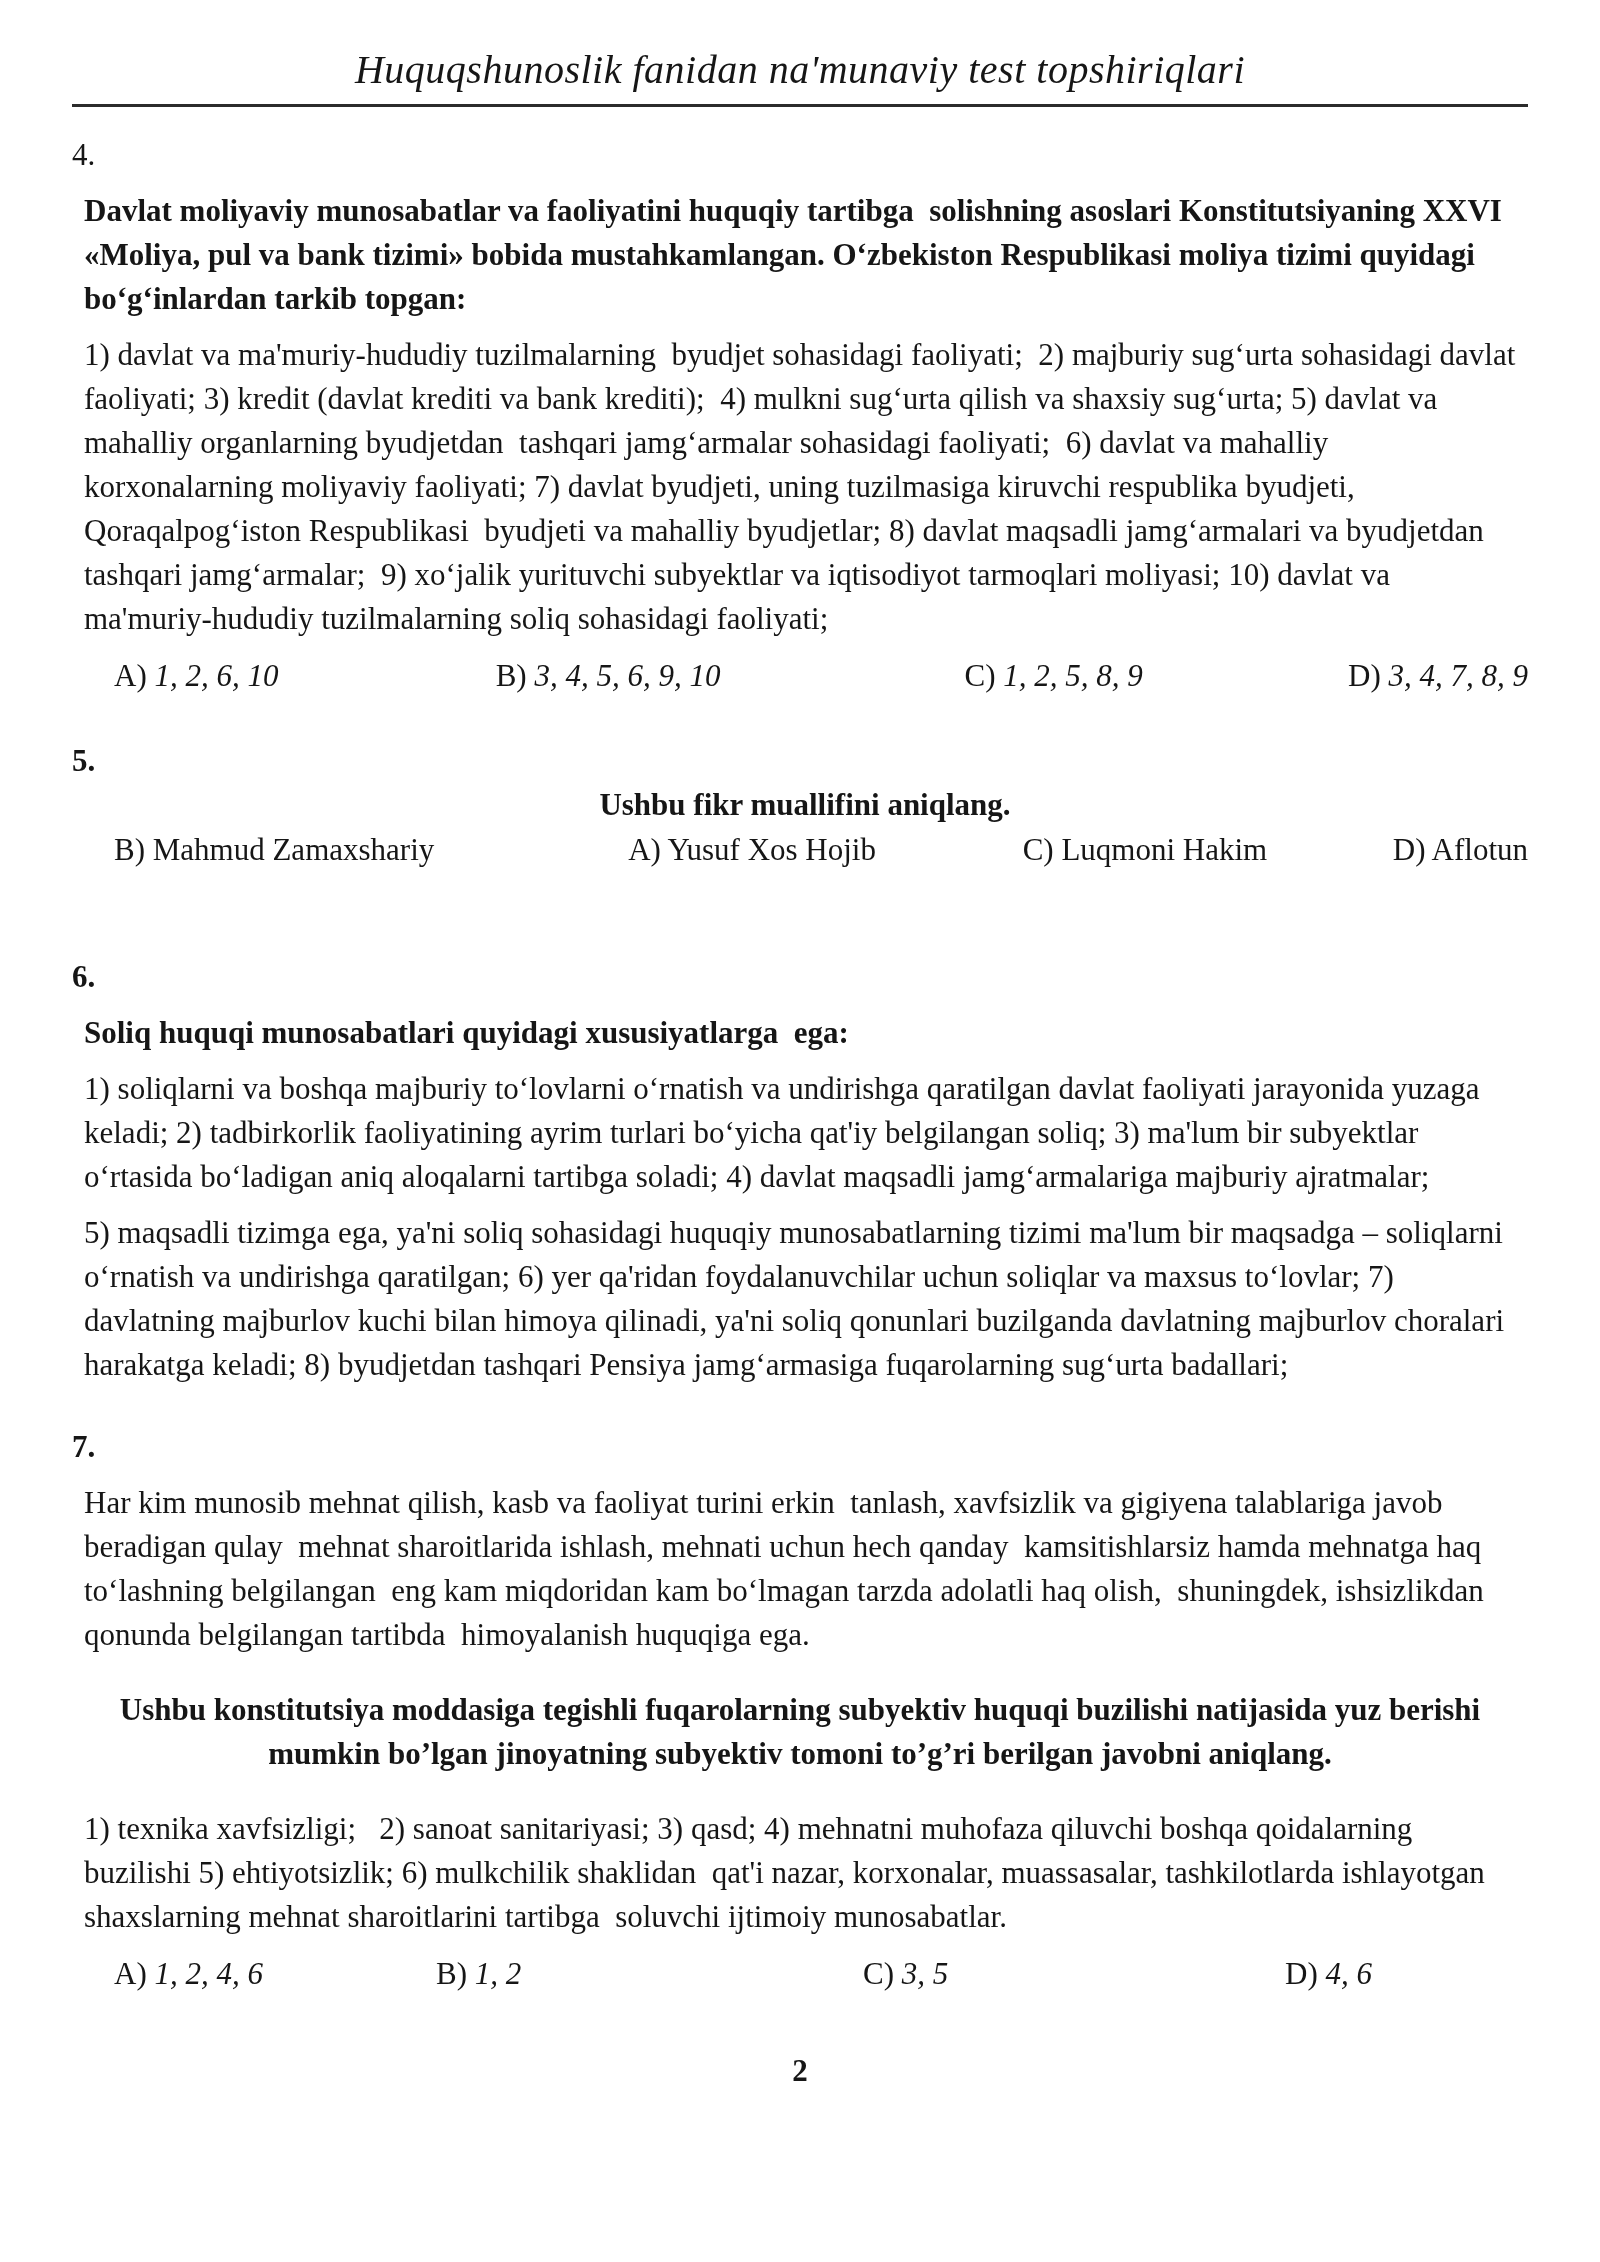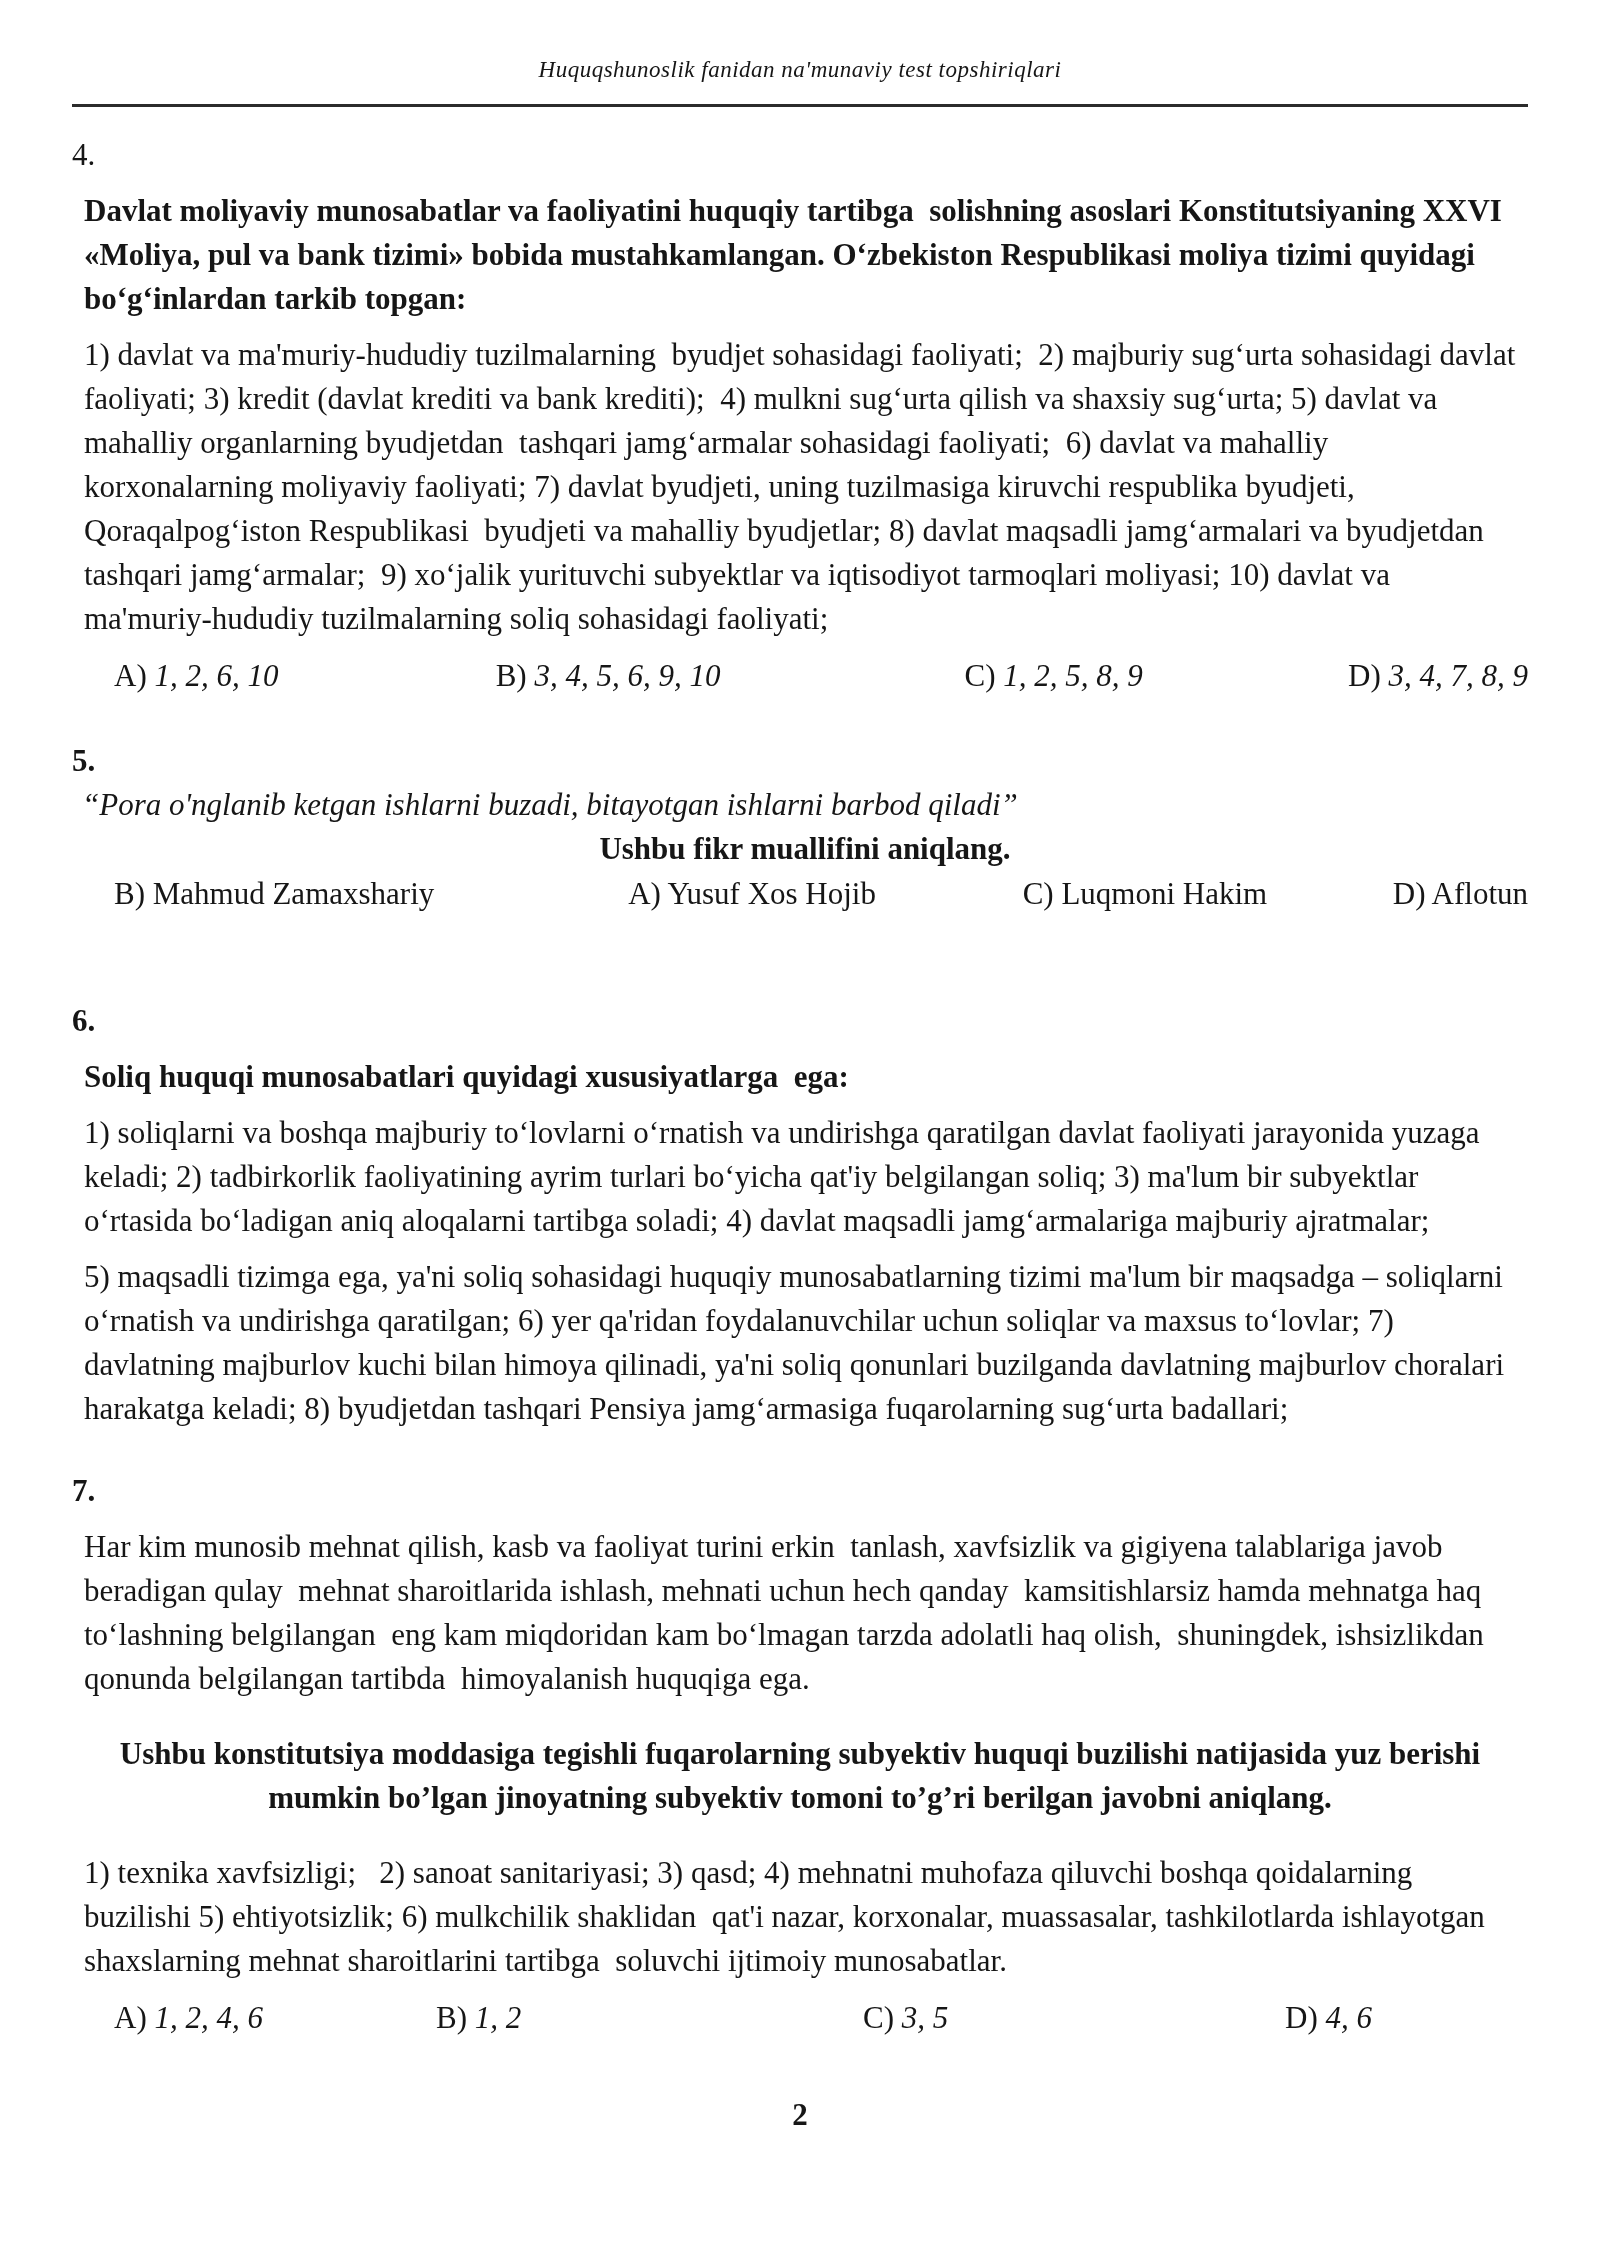--- a/index.html
+++ b/index.html
@@ -11,21 +11,21 @@
     background: #ffffff;
     color: #161616;
     font-family: "Liberation Serif", "DejaVu Serif", serif;
     box-sizing: border-box;
     padding: 0 72px;
     overflow: hidden;
   }
   .header { text-align: center; padding-top: 50px; }
   .header-title {
     font-style: italic;
-    font-size: 23px;
+    font-size: 40px;
     line-height: 40px;
     letter-spacing: 0.5px;
   }
   .rule {
     border: none;
     border-top: 3px solid #2b2b2b;
     margin: 14px 0 0 0;
   }
   .content { font-size: 31px; line-height: 44px; }
   .q { margin: 0; }
@@ -68,21 +68,20 @@
       <div class="opts">
         <span class="opt" style="width:378px"><span class="opt-label">A)</span> <span class="opt-val it">1, 2, 6, 10</span></span>
         <span class="opt" style="width:475px"><span class="opt-label">B)</span> <span class="opt-val it">3, 4, 5, 6, 9, 10</span></span>
         <span class="opt" style="width:380px"><span class="opt-label">C)</span> <span class="opt-val it">1, 2, 5, 8, 9</span></span>
         <span class="opt"><span class="opt-label">D)</span> <span class="opt-val it">3, 4, 7, 8, 9</span></span>
       </div>
     </div>
 
     <div class="q q5">
       <div class="qnum bold">5.</div>
-      <div class="quote">“Pora o'nglanib ketgan ishlarni buzadi, bitayotgan ishlarni barbod qiladi”</div>
       <div class="prompt">Ushbu fikr muallifini aniqlang.</div>
       <div class="opts">
         <span class="opt" style="width:485px"><span class="opt-label">B)</span> <span class="opt-val">Mahmud Zamaxshariy</span></span>
         <span class="opt" style="width:362px"><span class="opt-label">A)</span> <span class="opt-val">Yusuf Xos Hojib</span></span>
         <span class="opt" style="width:337px"><span class="opt-label">C)</span> <span class="opt-val">Luqmoni Hakim</span></span>
         <span class="opt"><span class="opt-label">D)</span> <span class="opt-val">Aflotun</span></span>
       </div>
     </div>
 
     <div class="q q6">

